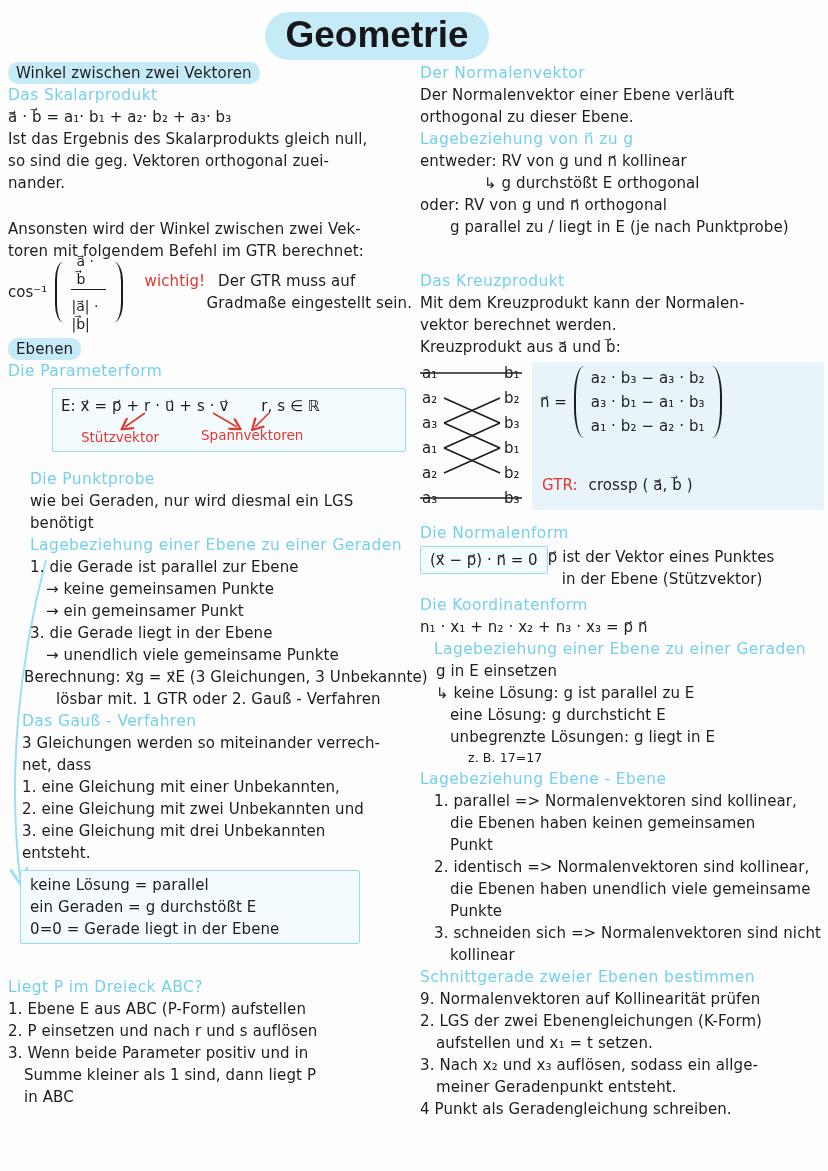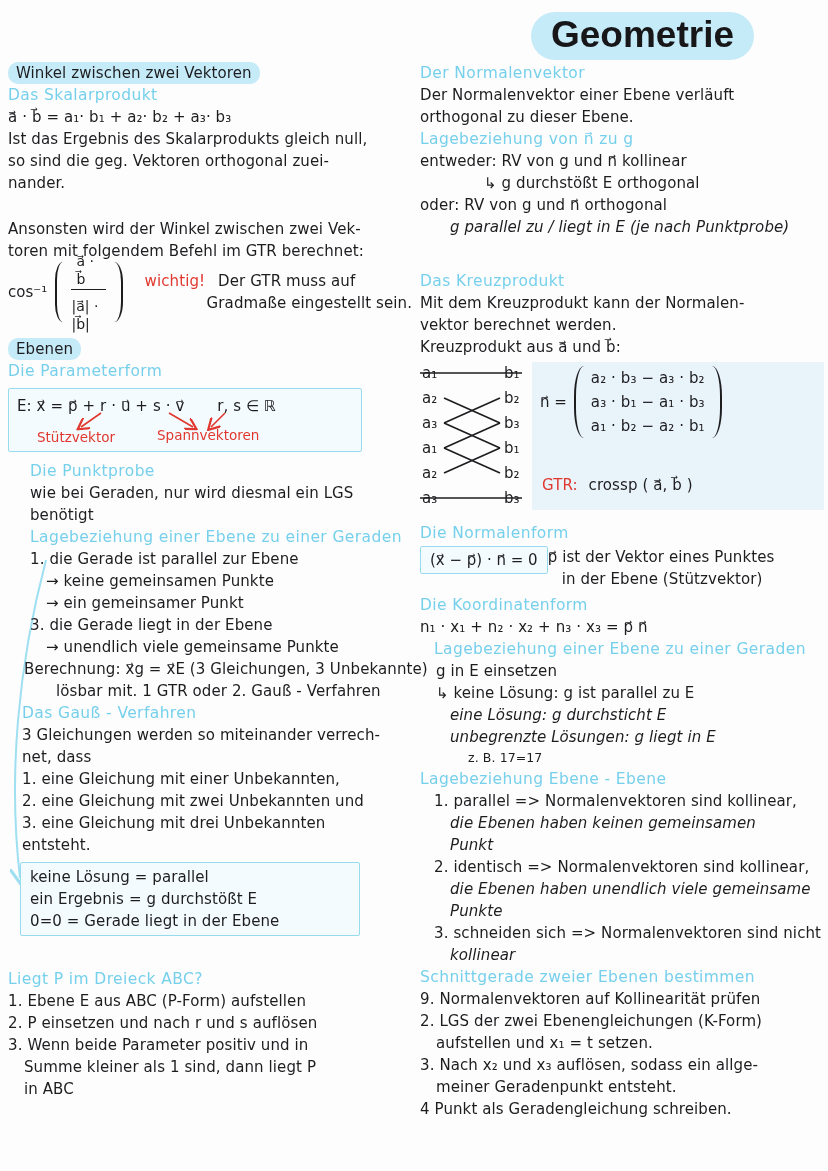--- a/index.html
+++ b/index.html
@@ -1,46 +1,46 @@
 <!DOCTYPE html>
 <html><head>
 <meta charset="utf-8">
 <style>
   html,body { margin:0; padding:0; background:#ffffff; }
   .page {
     position:relative; width:828px; height:1171px; margin:0 auto;
     background:#fdfdfd; overflow:hidden;
     font-family:"DejaVu Sans", sans-serif; color:#1d1d20;
   }
-  .title-wrap { position:absolute; top:12px; left:0; width:754px; text-align:right; }
+  .title-wrap { position:absolute; top:12px; left:0; width:754px; text-align:center; }
   .title-pill {
     display:inline-block; background:#c6ebf8; border-radius:24px; padding:2px 20px 4px;
     font-family:"Liberation Sans", sans-serif; font-weight:bold; font-size:37px; color:#17171a;
   }
   .col { position:absolute; }
   .line { height:22px; line-height:22px; font-size:15px; white-space:nowrap; letter-spacing:0.1px; }
   .small { font-size:12.5px; }
   .sub { color:#76d0ec; font-size:15.5px; letter-spacing:0.4px; }
   .pill { display:inline-block; background:#c6ebf8; border-radius:10px; padding:0 8px; color:#1d1d20; }
   .red { color:#e0382e; }
   .ind1 { padding-left:14px; }
   .ind2 { padding-left:16px; }
   .ind3 { padding-left:26px; }
-  .ind4 { padding-left:30px;font-style:italic; }
+  .ind4 { padding-left:30px; }
   .ind5 { padding-left:48px; }
   .ind6 { padding-left:64px; }
   .bluebox { border:1.6px solid #96dcee; background:#f4fbfe; border-radius:2px; }
   .cosrow { display:flex; align-items:center; gap:8px; height:60px; }
   .frac { display:inline-flex; flex-direction:column; align-items:center; font-size:14px; line-height:18px; }
   .frac .num { border-bottom:1.5px solid #1d1d20; padding:0 5px 1px; }
   .frac .den { padding-top:7px; }
   .par { width:9px; align-self:stretch; }
   .par-l { border-left:2px solid #1d1d20; border-radius:9px 0 0 9px / 20px 0 0 20px; }
   .par-r { border-right:2px solid #1d1d20; border-radius:0 9px 9px 0 / 0 20px 20px 0; }
-  .parambox { width:352px; height:62px; position:relative; margin-top:6px; }
+  .parambox { width:352px; height:62px; position:relative; margin-top:6px;margin-left:44px; }
   .parambox .formula-line { padding:6px 0 0 8px; }
   .plabel { position:absolute; font-size:13.5px; }
   .resultbox { width:320px; padding:3px 9px; margin-left:12px; margin-top:6px; }
   .figure { position:relative; height:152px; margin-top:4px; }
   .kreuzpanel { position:absolute; left:112px; top:0; width:292px; height:148px; background:#e9f4fa; }
   .dg { font-size:15px; fill:#1d1d20; }
   .dgline { stroke:#1d1d20; stroke-width:1.6; }
   .mat { display:flex; align-items:stretch;text-align:right; }
   .mat .rows .line { height:24px; line-height:24px; }
   .nfrow { display:flex; margin-top:2px; }
@@ -112,21 +112,21 @@
           </marker>
         </defs>
         <path d="M92,24 L72,38" fill="none" stroke="#e0382e" stroke-width="1.6" marker-end="url(#rah)"></path>
         <path d="M160,24 L184,38" fill="none" stroke="#e0382e" stroke-width="1.6" marker-end="url(#rah)"></path>
         <path d="M216,24 L202,38" fill="none" stroke="#e0382e" stroke-width="1.6" marker-end="url(#rah)"></path>
       </svg>
       <span class="plabel red" style="left:28px; top:40px;">Stützvektor</span>
       <span class="plabel red" style="left:148px; top:38px;">Spannvektoren</span>
     </div>
 
-    <div style="margin-left:22px; margin-top:8px">
+    <div style="margin-left:22px; margin-top:16px">
       <div class="line sub">Die Punktprobe</div>
       <div class="line">wie bei Geraden, nur wird diesmal ein LGS</div>
       <div class="line">benötigt</div>
       <div class="line sub">Lagebeziehung einer Ebene zu einer Geraden</div>
       <div class="line">1. die Gerade ist parallel zur Ebene</div>
       <div class="line ind2">→ keine gemeinsamen Punkte</div>
       <div class="line ind2">→ ein gemeinsamer Punkt</div>
       <div class="line">3. die Gerade liegt in der Ebene</div>
       <div class="line ind2">→ unendlich viele gemeinsame Punkte</div>
       <div class="line" style="margin-left:-6px">Berechnung: x⃗g = x⃗E  (3 Gleichungen, 3 Unbekannte)</div>
@@ -138,21 +138,21 @@
       <div class="line">3 Gleichungen werden so miteinander verrech-</div>
       <div class="line">net, dass</div>
       <div class="line">1. eine Gleichung mit einer Unbekannten,</div>
       <div class="line">2. eine Gleichung mit zwei Unbekannten und</div>
       <div class="line">3. eine Gleichung mit drei Unbekannten</div>
       <div class="line">entsteht.</div>
     </div>
 
     <div class="bluebox resultbox">
       <div class="line">keine Lösung = parallel</div>
-      <div class="line">ein Ergebnis = g durchstößt E</div>
+      <div class="line">ein Geraden = g durchstößt E</div>
       <div class="line">0=0   = Gerade liegt in der Ebene</div>
     </div>
 
     <div style="margin-top:32px">
       <div class="line sub">Liegt P im Dreieck ABC?</div>
       <div class="line">1. Ebene E aus ABC  (P-Form) aufstellen</div>
       <div class="line">2. P einsetzen und nach r und s auflösen</div>
       <div class="line">3. Wenn beide Parameter positiv und in</div>
       <div class="line ind2">Summe kleiner als 1 sind, dann liegt P</div>
       <div class="line ind2">in ABC</div>

